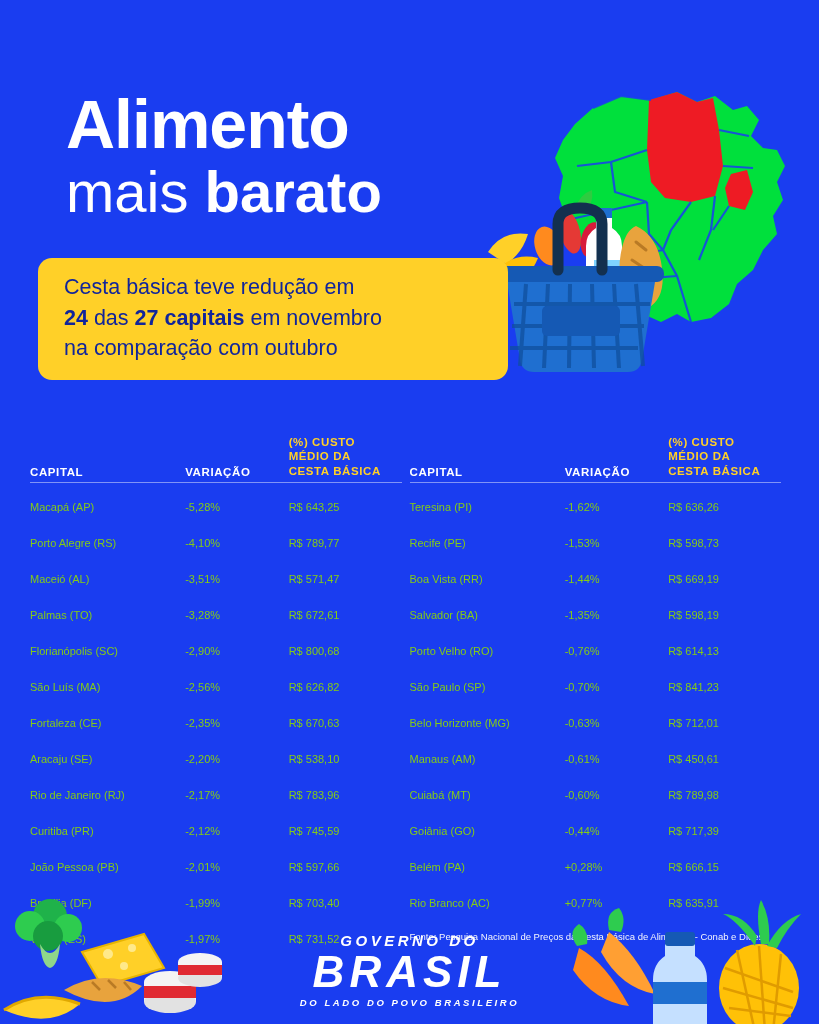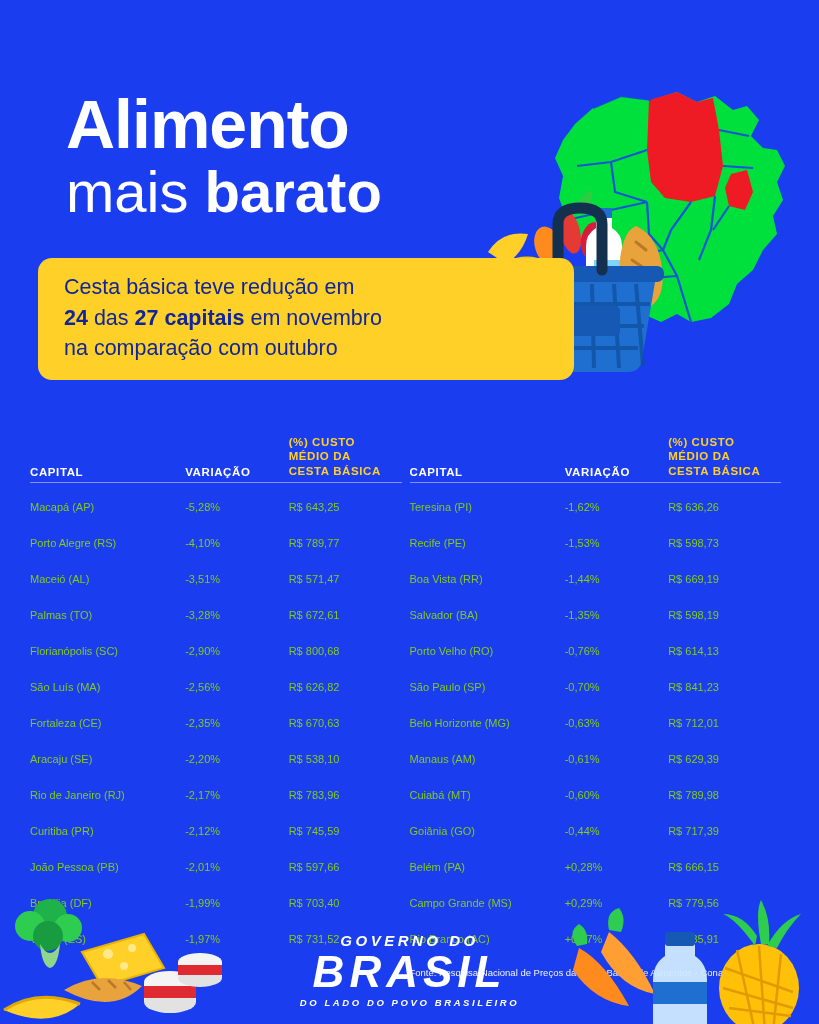--- a/index.html
+++ b/index.html
@@ -42,21 +42,21 @@
     text-align: right;
   }
   .title-sub .light { font-weight: 300; }
   .title-sub .bold { font-weight: bold; }
 
   
   .banner {
     position: absolute;
     left: 38px;
     top: 258px;
-    width: 536px;
+    width: 470px;
     background: #ffd028;
     border-radius: 14px;
     padding: 14px 20px 16px 26px;
     z-index: 6;
   }
   .banner-line {
     color: #11259b;
     font-size: 21.5px;
     line-height: 1.42;
     white-space: nowrap;
@@ -389,41 +389,36 @@
           <div class="c-cost">R$ 841,23</div>
         </div>
         <div class="t-row">
           <div class="c-capital">Belo Horizonte (MG)</div>
           <div class="c-var">-0,63%</div>
           <div class="c-cost">R$ 712,01</div>
         </div>
         <div class="t-row">
           <div class="c-capital">Manaus (AM)</div>
           <div class="c-var">-0,61%</div>
-          <div class="c-cost">R$ 629,39</div>
+          <div class="c-cost">R$ 450,61</div>
         </div>
         <div class="t-row">
           <div class="c-capital">Cuiabá (MT)</div>
           <div class="c-var">-0,60%</div>
           <div class="c-cost">R$ 789,98</div>
         </div>
         <div class="t-row">
           <div class="c-capital">Goiânia (GO)</div>
           <div class="c-var">-0,44%</div>
           <div class="c-cost">R$ 717,39</div>
         </div>
         <div class="t-row">
           <div class="c-capital">Belém (PA)</div>
           <div class="c-var">+0,28%</div>
           <div class="c-cost">R$ 666,15</div>
-        </div>
-        <div class="t-row">
-          <div class="c-capital">Campo Grande (MS)</div>
-          <div class="c-var">+0,29%</div>
-          <div class="c-cost">R$ 779,56</div>
         </div>
         <div class="t-row">
           <div class="c-capital">Rio Branco (AC)</div>
           <div class="c-var">+0,77%</div>
           <div class="c-cost">R$ 635,91</div>
         </div>
       </div>
     <div class="source">Fonte: Pesquisa Nacional de Preços da Cesta Básica de Alimentos - Conab e Dieese</div>
   </div>
 

